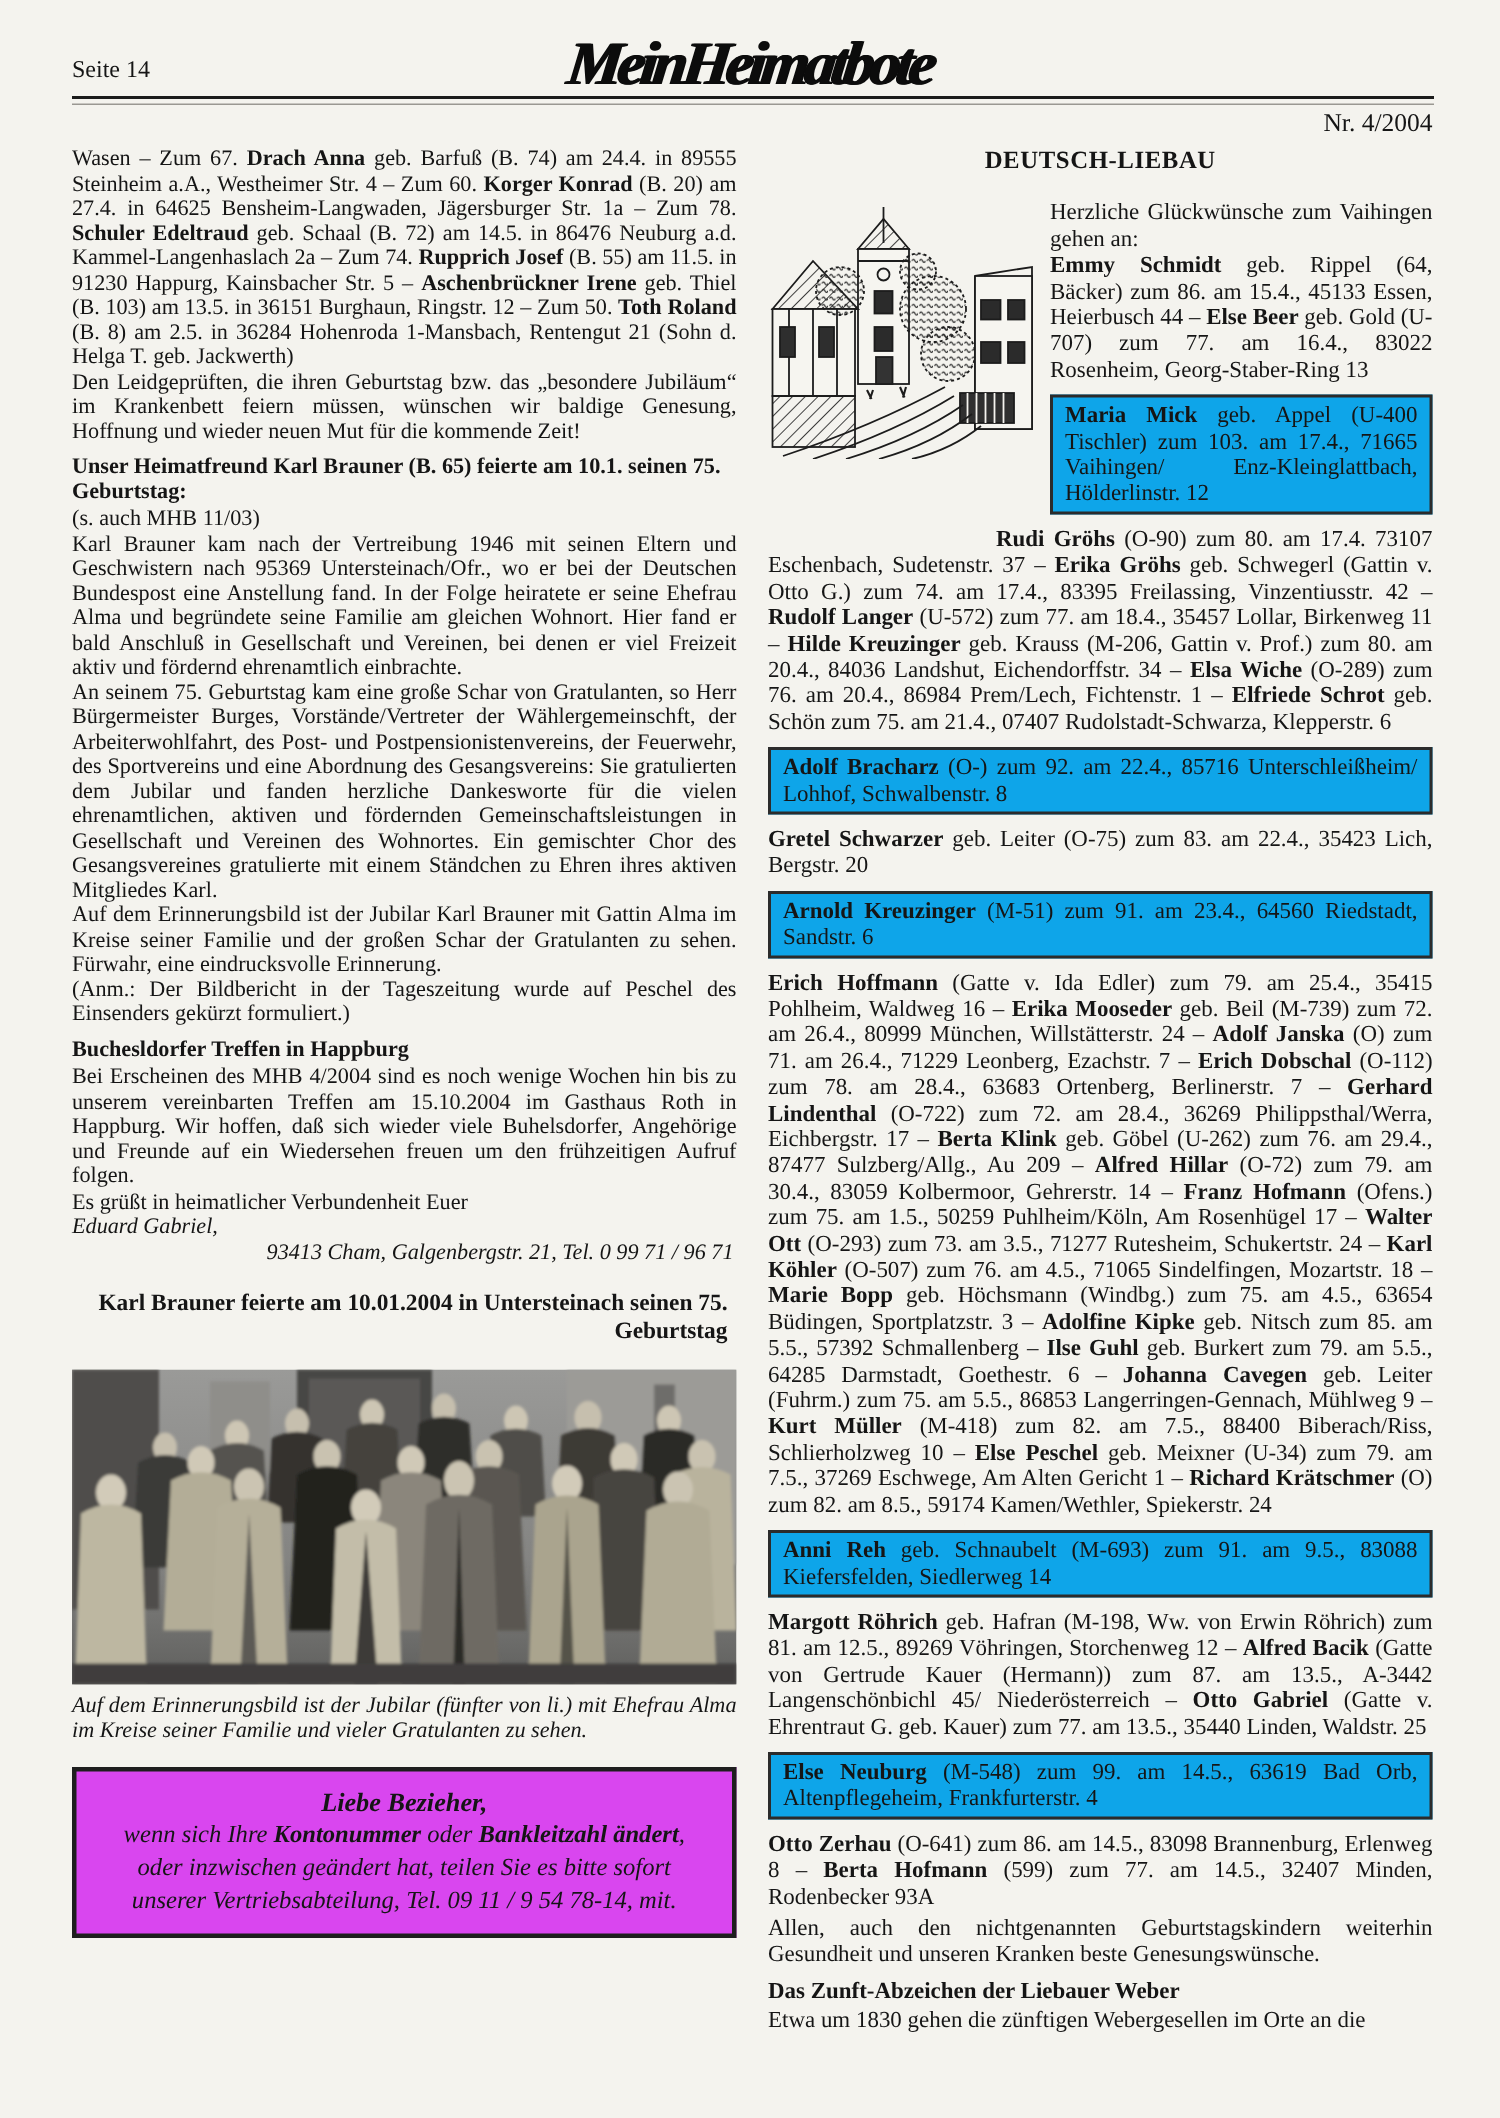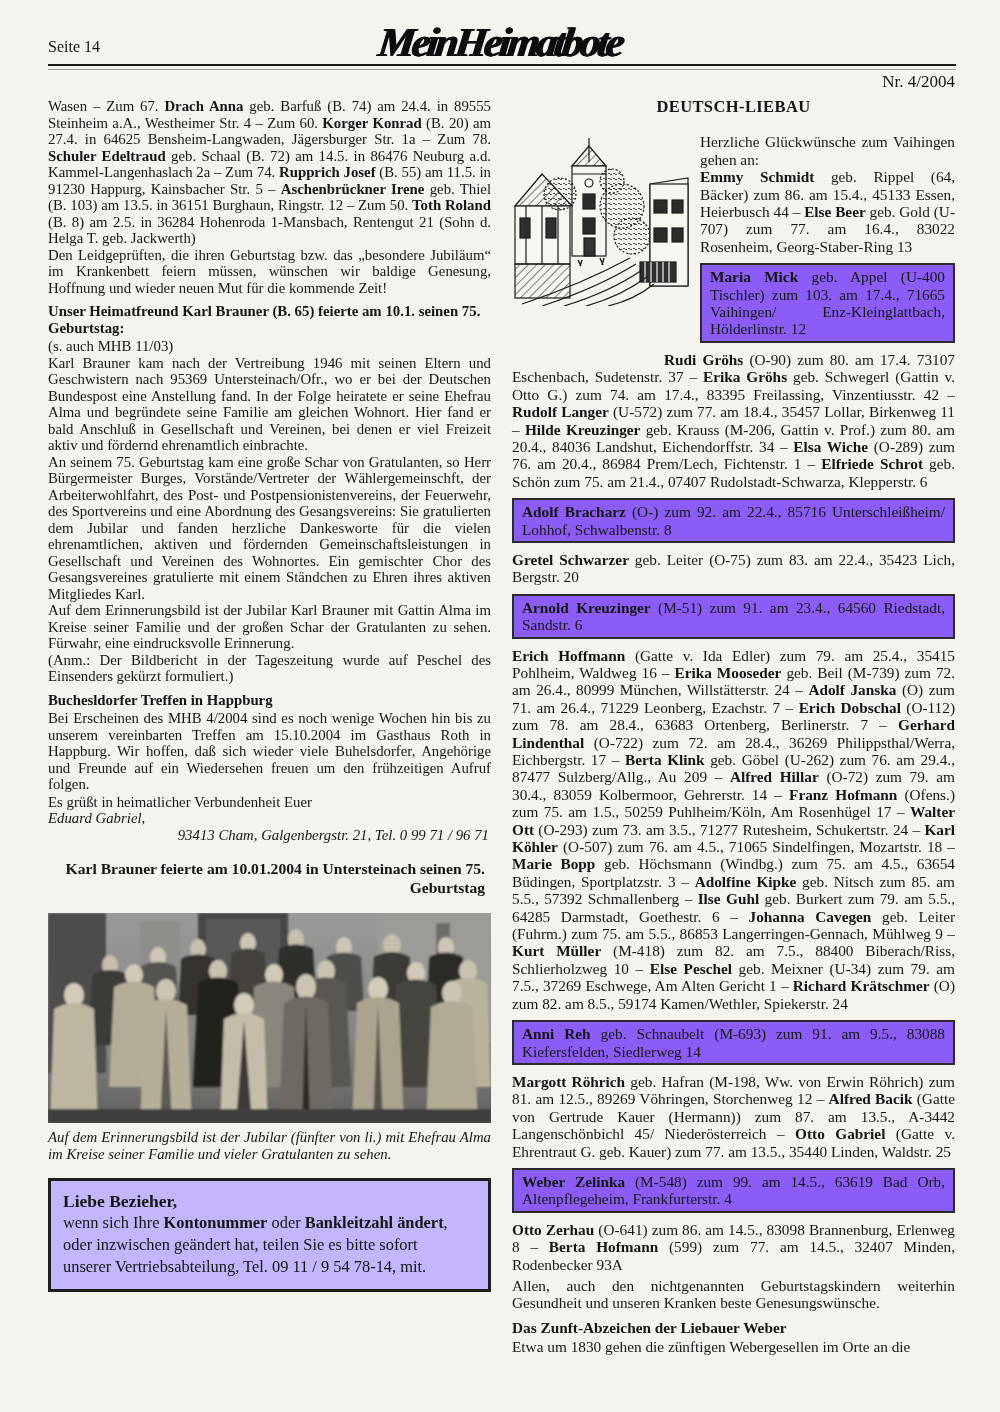--- a/index.html
+++ b/index.html
@@ -22,39 +22,39 @@
   .rule-echo{position:absolute;left:48px;right:44px;top:69px;border-top:1px solid #9a9892;}
   
   .col{position:absolute;top:98px;}
   .col-left{left:48px;width:443px;font-size:14.8px;line-height:16.5px;}
   .col-right{left:512px;width:443px;font-size:15.3px;line-height:17.4px;}
   p{margin:0;text-align:justify;}
   .b{font-weight:bold;} .i{font-style:italic;}
   h3{margin:7px 0 2px;font-size:inherit;line-height:inherit;text-align:left;}
   .right-head{margin:0 0 18px;text-align:center;font-size:16.5px;letter-spacing:.4px;}
   .gray-box{
-    background:#8b5cf6;border:2px solid #2b2b2b;
+    background:#0ea5e9;border:2px solid #2b2b2b;
     padding:3px 8px;margin:8px 0;overflow:hidden;
   }
   .church{
     float:left;width:178px;height:170px;margin:3px 10px 2px 0;
   }
   .indent-first{text-indent:152px;}
   .closing-row{display:flex;justify-content:space-between;margin-top:1px;flex-direction:column;}
   .addr-line{text-align:right;font-style:italic;padding-right:2px;}
   .photo-heading{
     text-align:right;font-weight:bold;margin:16px 6px 16px;
     font-size:15.6px;line-height:19px;
   }
   .photo-frame{width:443px;height:210px;margin:2px 0 6px;}
   .photo-frame svg{display:block;}
   .caption{font-style:italic;line-height:17.2px;}
   .notice-box{
-    margin-top:15px;border:3px solid #1e1e1e;background:#c4b5fd;
-    padding:9px 12px 11px;
+    margin-top:15px;border:3px solid #1e1e1e;background:#d946ef;
+    text-align:center;font-style:italic;padding:9px 12px 11px;
     font-size:16.4px;line-height:22px;
   }
   .notice-title{font-weight:bold;font-size:17.5px;}
   .mt4{margin-top:4px;} .mt7{margin-top:7px;}
 </style>
 </head>
 <body>
 
 <div class="page-label">Seite 14</div>
 <div class="masthead">MeinHeimatbote</div>
@@ -257,21 +257,21 @@
 
   <p><span class="b">Erich Hoffmann</span><span> (Gatte v. Ida Edler) zum 79. am 25.4., 35415 Pohlheim, Waldweg 16 – </span><span class="b">Erika Mooseder</span><span> geb. Beil (M-739) zum 72. am 26.4., 80999 München, Willstätterstr. 24 – </span><span class="b">Adolf Janska</span><span> (O) zum 71. am 26.4., 71229 Leonberg, Ezachstr. 7 – </span><span class="b">Erich Dobschal</span><span> (O-112) zum 78. am 28.4., 63683 Ortenberg, Berlinerstr. 7 – </span><span class="b">Gerhard Lindenthal</span><span> (O-722) zum 72. am 28.4., 36269 Philippsthal/Werra, Eichbergstr. 17 – </span><span class="b">Berta Klink</span><span> geb. Göbel (U-262) zum 76. am 29.4., 87477 Sulzberg/Allg., Au 209 – </span><span class="b">Alfred Hillar</span><span> (O-72) zum 79. am 30.4., 83059 Kolbermoor, Gehrerstr. 14 – </span><span class="b">Franz Hofmann</span><span> (Ofens.) zum 75. am 1.5., 50259 Puhlheim/Köln, Am Rosenhügel 17 – </span><span class="b">Walter Ott</span><span> (O-293) zum 73. am 3.5., 71277 Rutesheim, Schukertstr. 24 – </span><span class="b">Karl Köhler</span><span> (O-507) zum 76. am 4.5., 71065 Sindelfingen, Mozartstr. 18 – </span><span class="b">Marie Bopp</span><span> geb. Höchsmann (Windbg.) zum 75. am 4.5., 63654 Büdingen, Sportplatzstr. 3 – </span><span class="b">Adolfine Kipke</span><span> geb. Nitsch zum 85. am 5.5., 57392 Schmallenberg – </span><span class="b">Ilse Guhl</span><span> geb. Burkert zum 79. am 5.5., 64285 Darmstadt, Goethestr. 6 – </span><span class="b">Johanna Cavegen</span><span> geb. Leiter (Fuhrm.) zum 75. am 5.5., 86853 Langerringen-Gennach, Mühlweg 9 – </span><span class="b">Kurt Müller</span><span> (M-418) zum 82. am 7.5., 88400 Biberach/Riss, Schlierholzweg 10 – </span><span class="b">Else Peschel</span><span> geb. Meixner (U-34) zum 79. am 7.5., 37269 Eschwege, Am Alten Gericht 1 – </span><span class="b">Richard Krätschmer</span><span> (O) zum 82. am 8.5., 59174 Kamen/Wethler, Spiekerstr. 24</span></p>
 
   <div class="gray-box">
     <p><span class="b">Anni Reh</span><span> geb. Schnaubelt (M-693) zum 91. am 9.5., 83088 Kiefersfelden, Siedlerweg 14</span></p>
   </div>
 
   <p><span class="b">Margott Röhrich</span><span> geb. Hafran (M-198, Ww. von Erwin Röhrich) zum 81. am 12.5., 89269 Vöhringen, Storchenweg 12 – </span><span class="b">Alfred Bacik</span><span> (Gatte von Gertrude Kauer (Hermann)) zum 87. am 13.5., A-3442 Langenschönbichl 45/ Niederösterreich – </span><span class="b">Otto Gabriel</span><span> (Gatte v. Ehrentraut G. geb. Kauer) zum 77. am 13.5., 35440 Linden, Waldstr. 25</span></p>
 
   <div class="gray-box">
-    <p><span class="b">Weber Zelinka</span><span> (M-548) zum 99. am 14.5., 63619 Bad Orb, Altenpflegeheim, Frankfurterstr. 4</span></p>
+    <p><span class="b">Else Neuburg</span><span> (M-548) zum 99. am 14.5., 63619 Bad Orb, Altenpflegeheim, Frankfurterstr. 4</span></p>
   </div>
 
   <p><span class="b">Otto Zerhau</span><span> (O-641) zum 86. am 14.5., 83098 Brannenburg, Erlenweg 8 – </span><span class="b">Berta Hofmann</span><span> (599) zum 77. am 14.5., 32407 Minden, Rodenbecker 93A</span></p>
   <p class="mt4">Allen, auch den nichtgenannten Geburtstagskindern weiterhin Gesundheit und unseren Kranken beste Genesungswünsche.</p>
 
   <h3 class="mt7">Das Zunft-Abzeichen der Liebauer Weber</h3>
   <p>Etwa um 1830 gehen die zünftigen Webergesellen im Orte an die</p>
 </div>
 
 </body></html>

